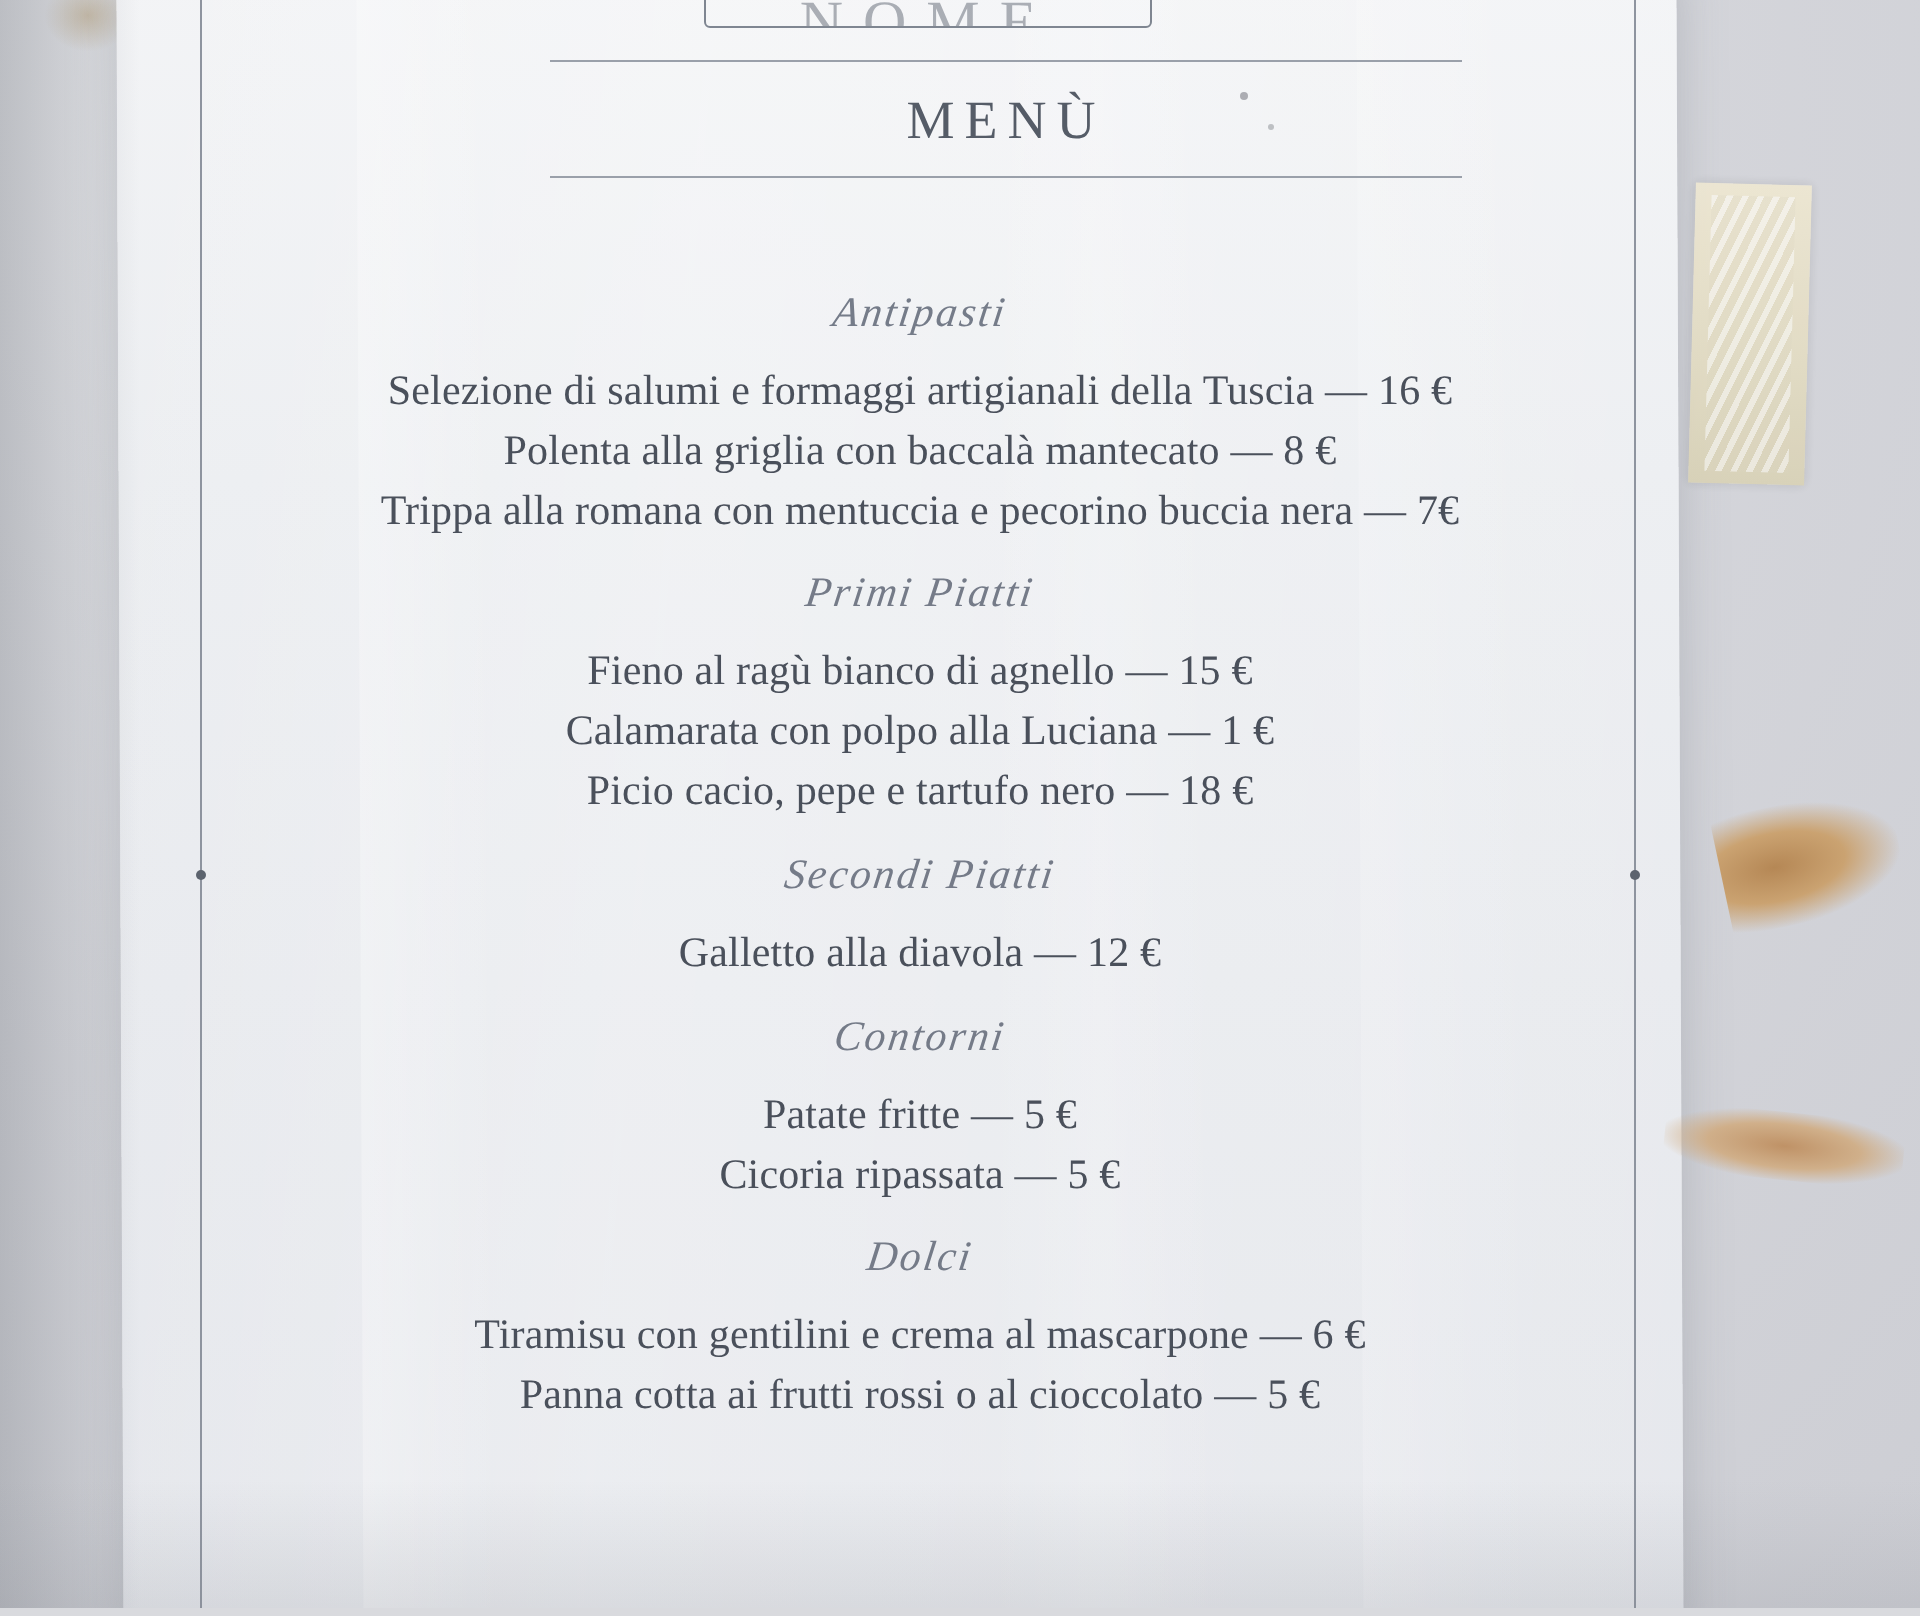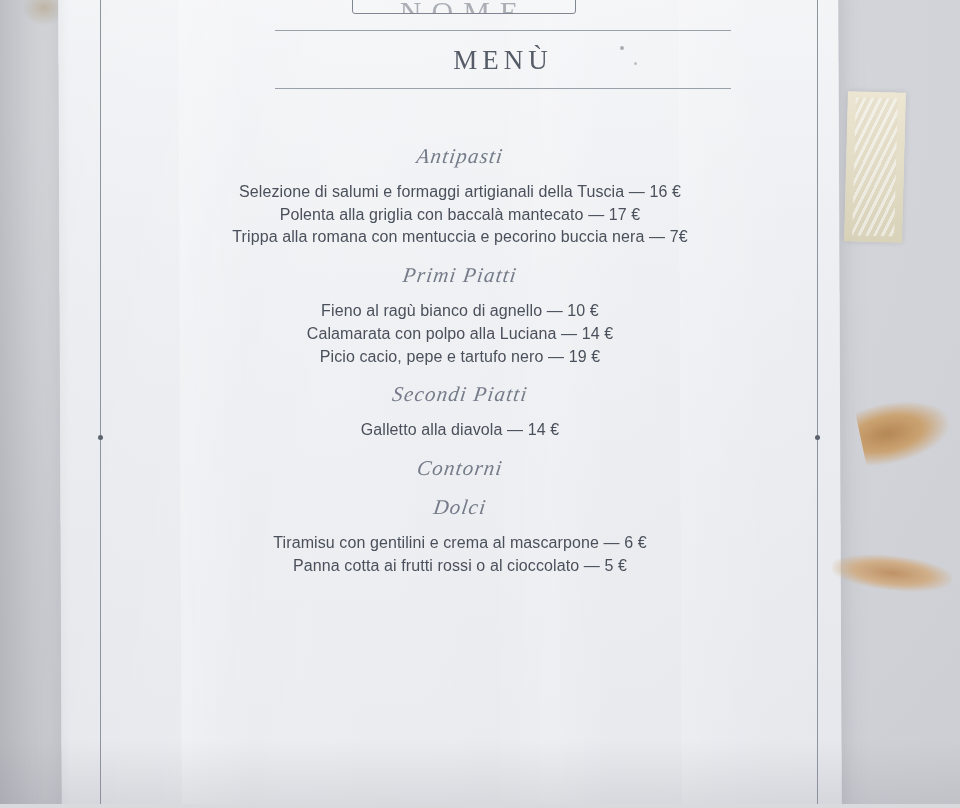--- a/index.html
+++ b/index.html
@@ -129,22 +129,22 @@
     font-family: "Liberation Serif", serif;
     font-style: italic;
     font-size: 21px;
     letter-spacing: 1.2px;
     color: #6b7280;
     margin: 14px 0 12px 0;
     transform: skewX(-8deg);
     opacity: .92;
   }
   .dish {
-    font-family: Liberation Sans, sans-serif;
-    font-size: 16px;
+    font-family: Liberation Serif, serif;
+    font-size: 21px;
     color: #4a505b;
     line-height: 1.42;
     letter-spacing: .1px;
     white-space: nowrap;
   }
 
   
   .patch { position: absolute; pointer-events: none; }
   #tape1 {
     left: 846px; top: 92px; width: 58px; height: 150px;
@@ -212,38 +212,40 @@
     <div id="rule-top"></div>
     <div id="menu-title">MENÙ</div>
     <div id="rule-bottom"></div>
   </div>
 
   <div id="menu-body">
 
     <div class="section">
       <div class="section-head">Antipasti</div>
       <div class="dish">Selezione di salumi e formaggi artigianali della Tuscia — 16 €</div>
-      <div class="dish">Polenta alla griglia con baccalà mantecato — 17 €</div>
+      <div class="dish">Polenta alla griglia con baccalà mantecato — 8 €</div>
       <div class="dish">Trippa alla romana con mentuccia e pecorino buccia nera — 7€</div>
     </div>
 
     <div class="section">
       <div class="section-head">Primi Piatti</div>
-      <div class="dish">Fieno al ragù bianco di agnello — 10 €</div>
-      <div class="dish">Calamarata con polpo alla Luciana — 14 €</div>
-      <div class="dish">Picio cacio, pepe e tartufo nero — 19 €</div>
+      <div class="dish">Fieno al ragù bianco di agnello — 15 €</div>
+      <div class="dish">Calamarata con polpo alla Luciana — 1 €</div>
+      <div class="dish">Picio cacio, pepe e tartufo nero — 18 €</div>
     </div>
 
     <div class="section">
       <div class="section-head">Secondi Piatti</div>
-      <div class="dish">Galletto alla diavola — 14 €</div>
+      <div class="dish">Galletto alla diavola — 12 €</div>
     </div>
 
     <div class="section">
       <div class="section-head">Contorni</div>
+      <div class="dish">Patate fritte — 5 €</div>
+      <div class="dish">Cicoria ripassata — 5 €</div>
     </div>
 
     <div class="section">
       <div class="section-head">Dolci</div>
       <div class="dish">Tiramisu con gentilini e crema al mascarpone — 6 €</div>
       <div class="dish">Panna cotta ai frutti rossi  o al cioccolato — 5 €</div>
 
     </div>
 
   </div>

